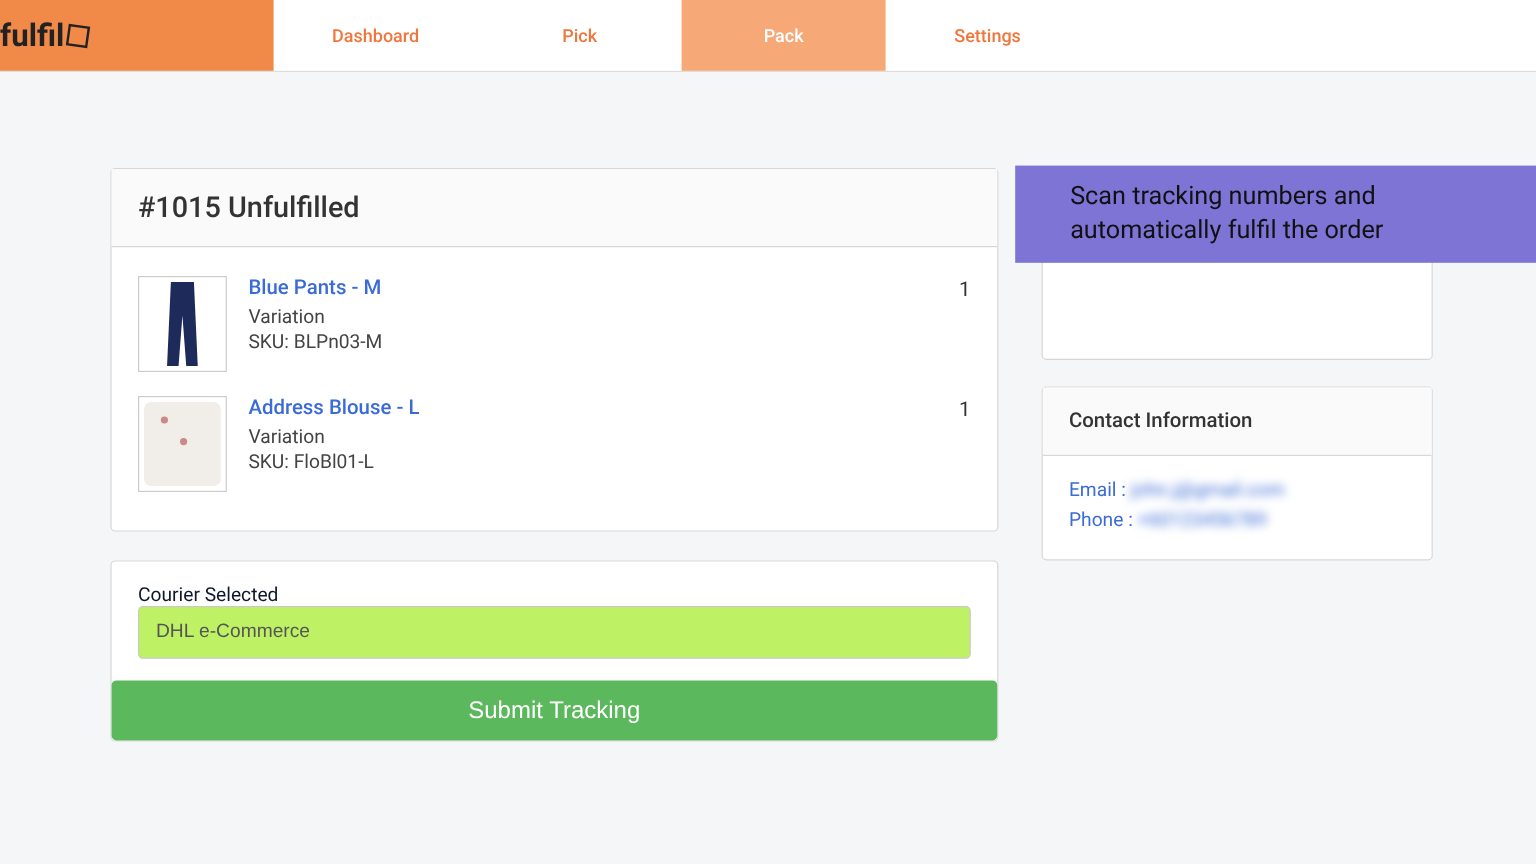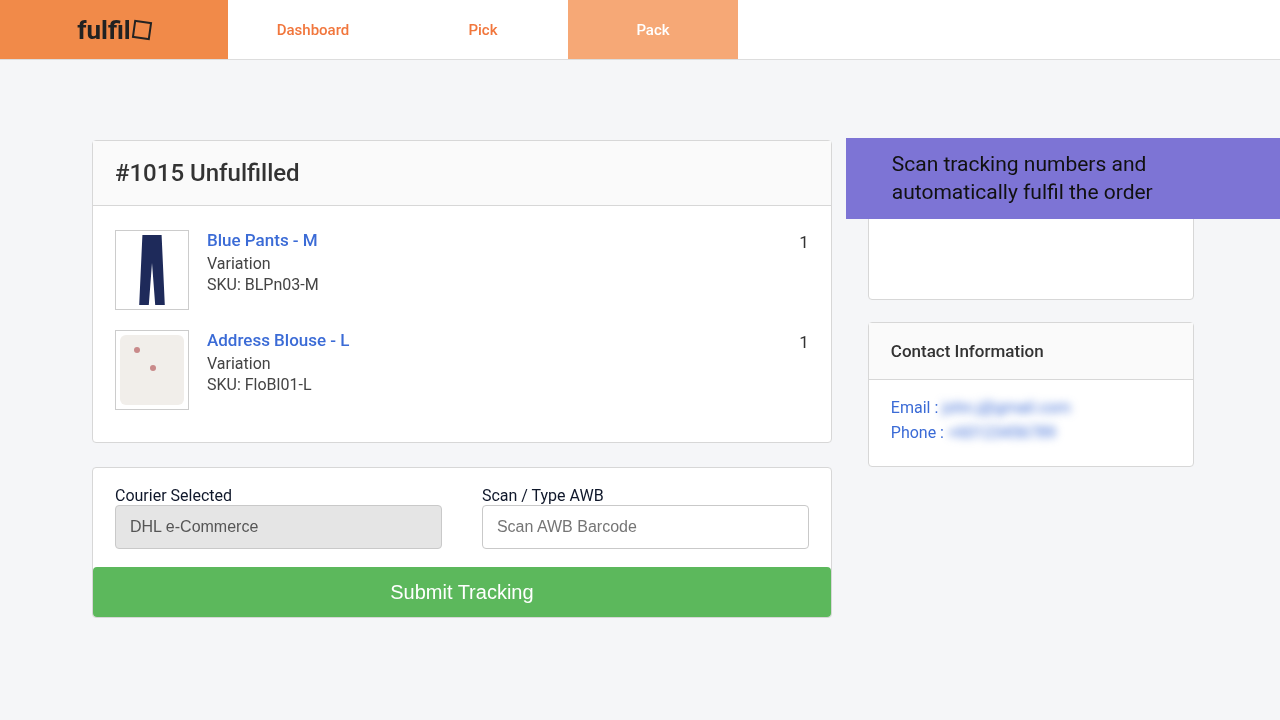--- a/index.html
+++ b/index.html
@@ -15,21 +15,21 @@
     display: flex;
     background: #fff;
     border-bottom: 1px solid #ddd;
     height: 60px;
   }
   .logo-box {
     background: #f18a49;
     width: 228px;
     display: flex;
     align-items: center;
-    justify-content: center;
+    justify-content: flex-start;
   }
   .logo {
     font-weight: 700;
     font-size: 26px;
     color: #222;
     display: flex;
     align-items: center;
   }
   .logo-icon {
     display: inline-block;
@@ -136,21 +136,21 @@
   .form-label { font-size: 16px; color: #0f172a; display:block; }
   .input {
     width: 100%;
     height: 44px;
     border: 1px solid #c9c9c9;
     border-radius: 4px;
     padding: 0 14px;
     font-size: 16px;
     color: #444;
   }
-  .input.readonly { background: #e5e5e5; color: #555; }
+  .input.readonly { background: #bef264; color: #555; }
 
   .submit-btn {
     width: 100%;
     height: 50px;
     background: #5cb85c;
     color: #fff;
     border: none;
     border-radius: 4px;
     font-size: 20px;
     font-weight: 500;
@@ -193,20 +193,23 @@
   </div>
   <div class="nav-item">
     <span>Dashboard</span>
   </div>
   <div class="nav-item">
     <span>Pick</span>
   </div>
   <div class="nav-item active">
     <span>Pack</span>
   </div>
+  <div class="nav-item">
+    <span>Settings</span>
+  </div>
 </div>
 
 <div class="page">
 
   <div class="main-col">
 
     <div class="card">
       <div class="card-header">
         <div class="order-title">#1015 Unfulfilled</div>
       </div>
@@ -239,24 +242,20 @@
       </div>
     </div>
 
     <div class="card" style="padding-bottom:0;">
       <div class="card-body">
         <div class="form-row">
           <div class="form-group">
             <label class="form-label">Courier Selected</label>
             <input class="input readonly" readonly="" value="DHL e-Commerce" style="">
           </div>
-          <div class="form-group">
-            <label class="form-label">Scan / Type AWB</label>
-            <input class="input" placeholder="Scan AWB Barcode" style="">
-          </div>
         </div>
       </div>
       <button class="submit-btn">Submit Tracking</button>
     </div>
 
   </div>
 
   <div class="side-col">
 
     <div class="callout">

